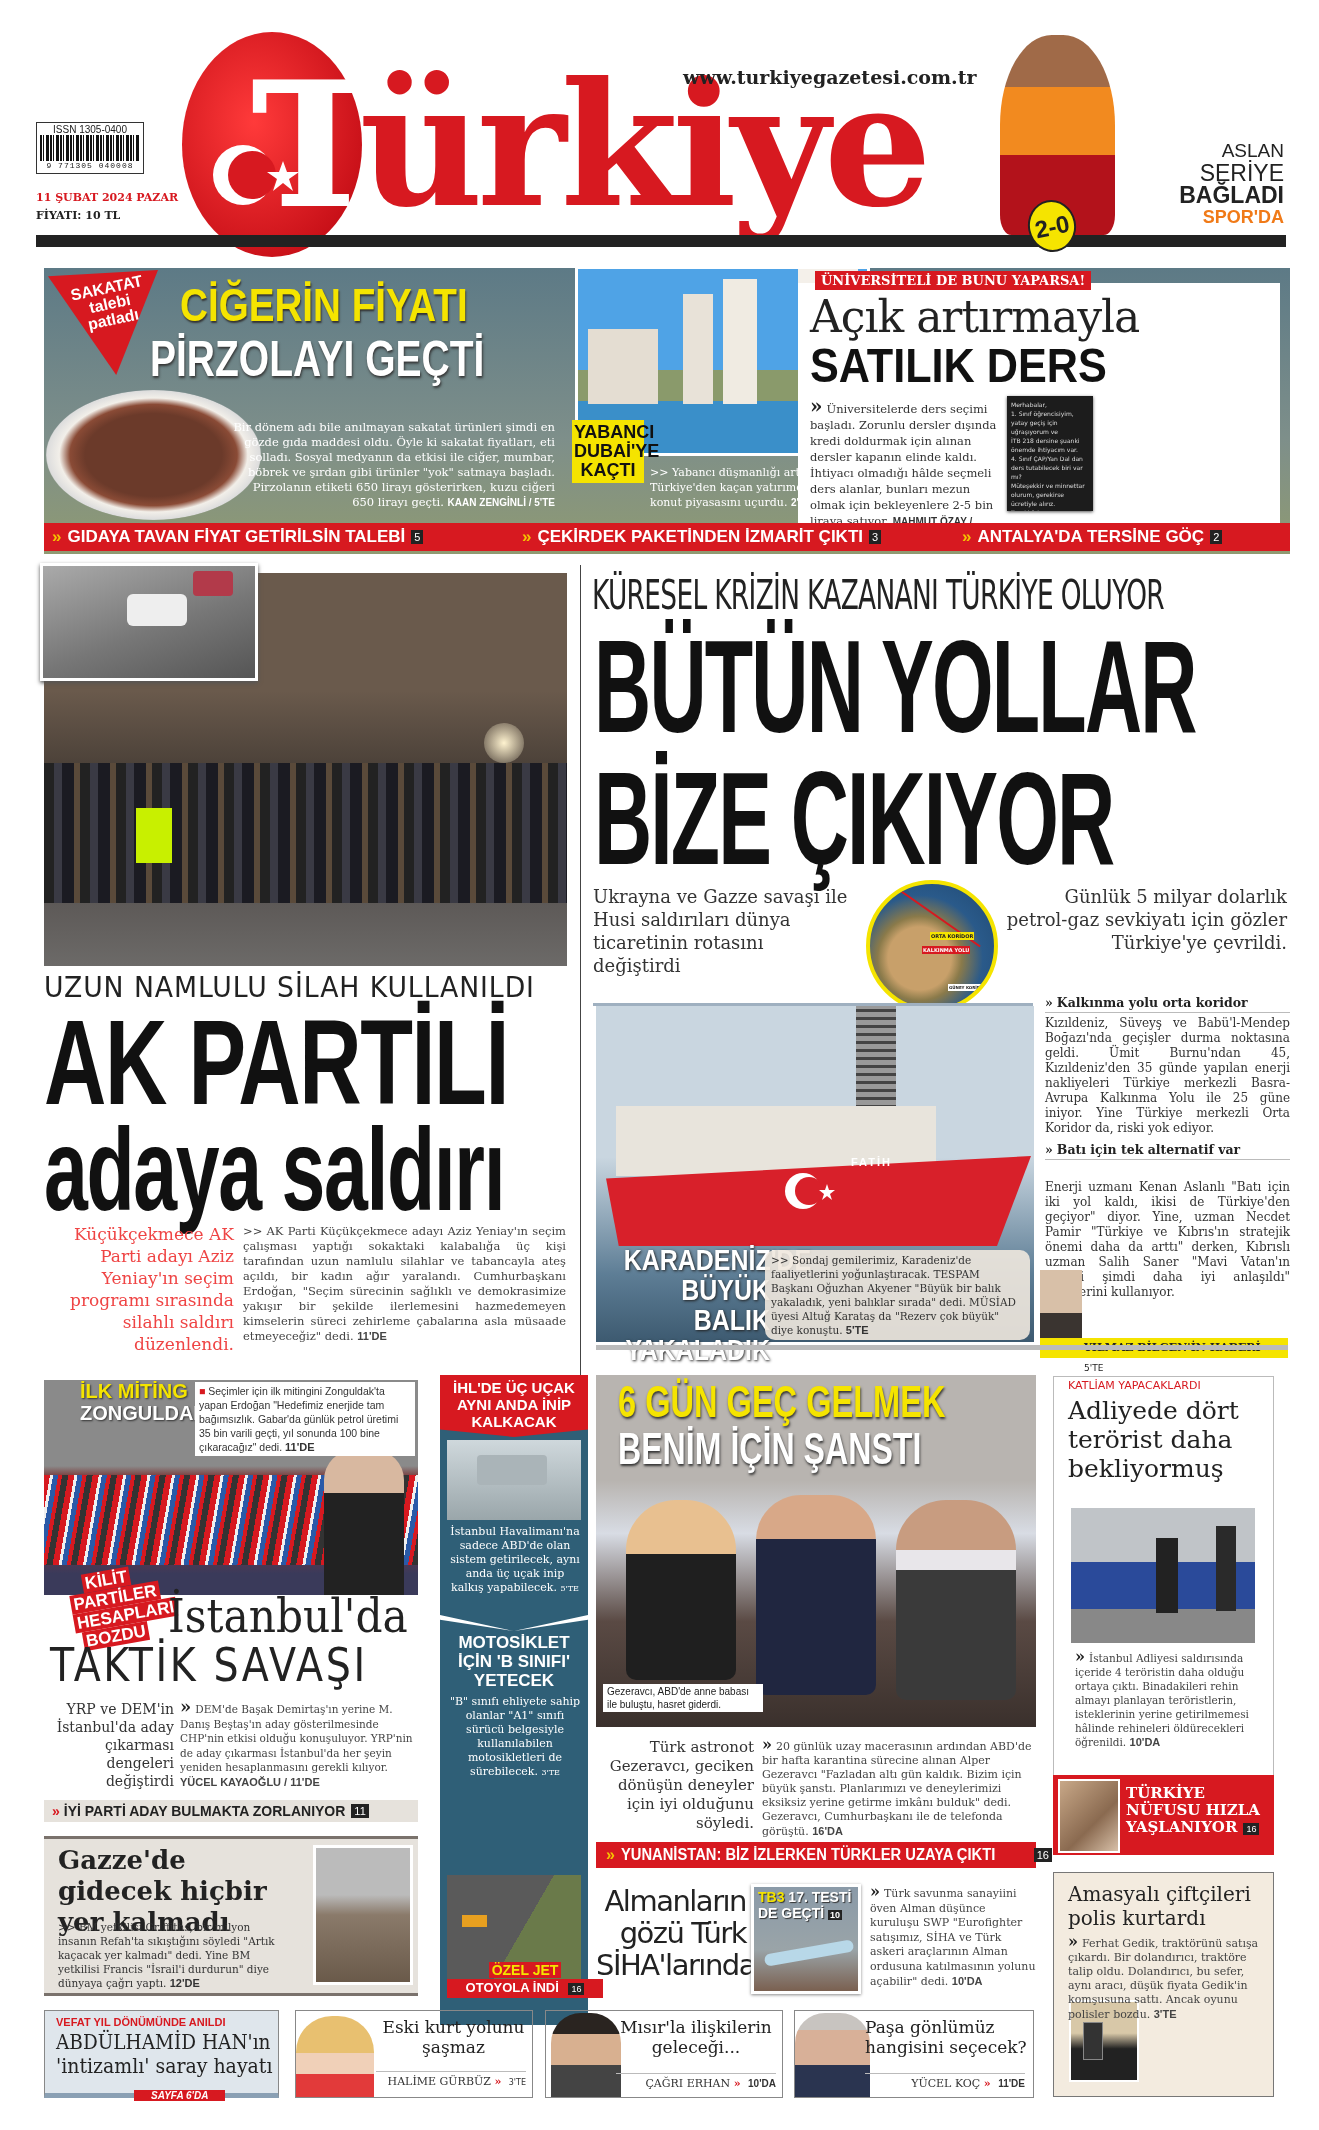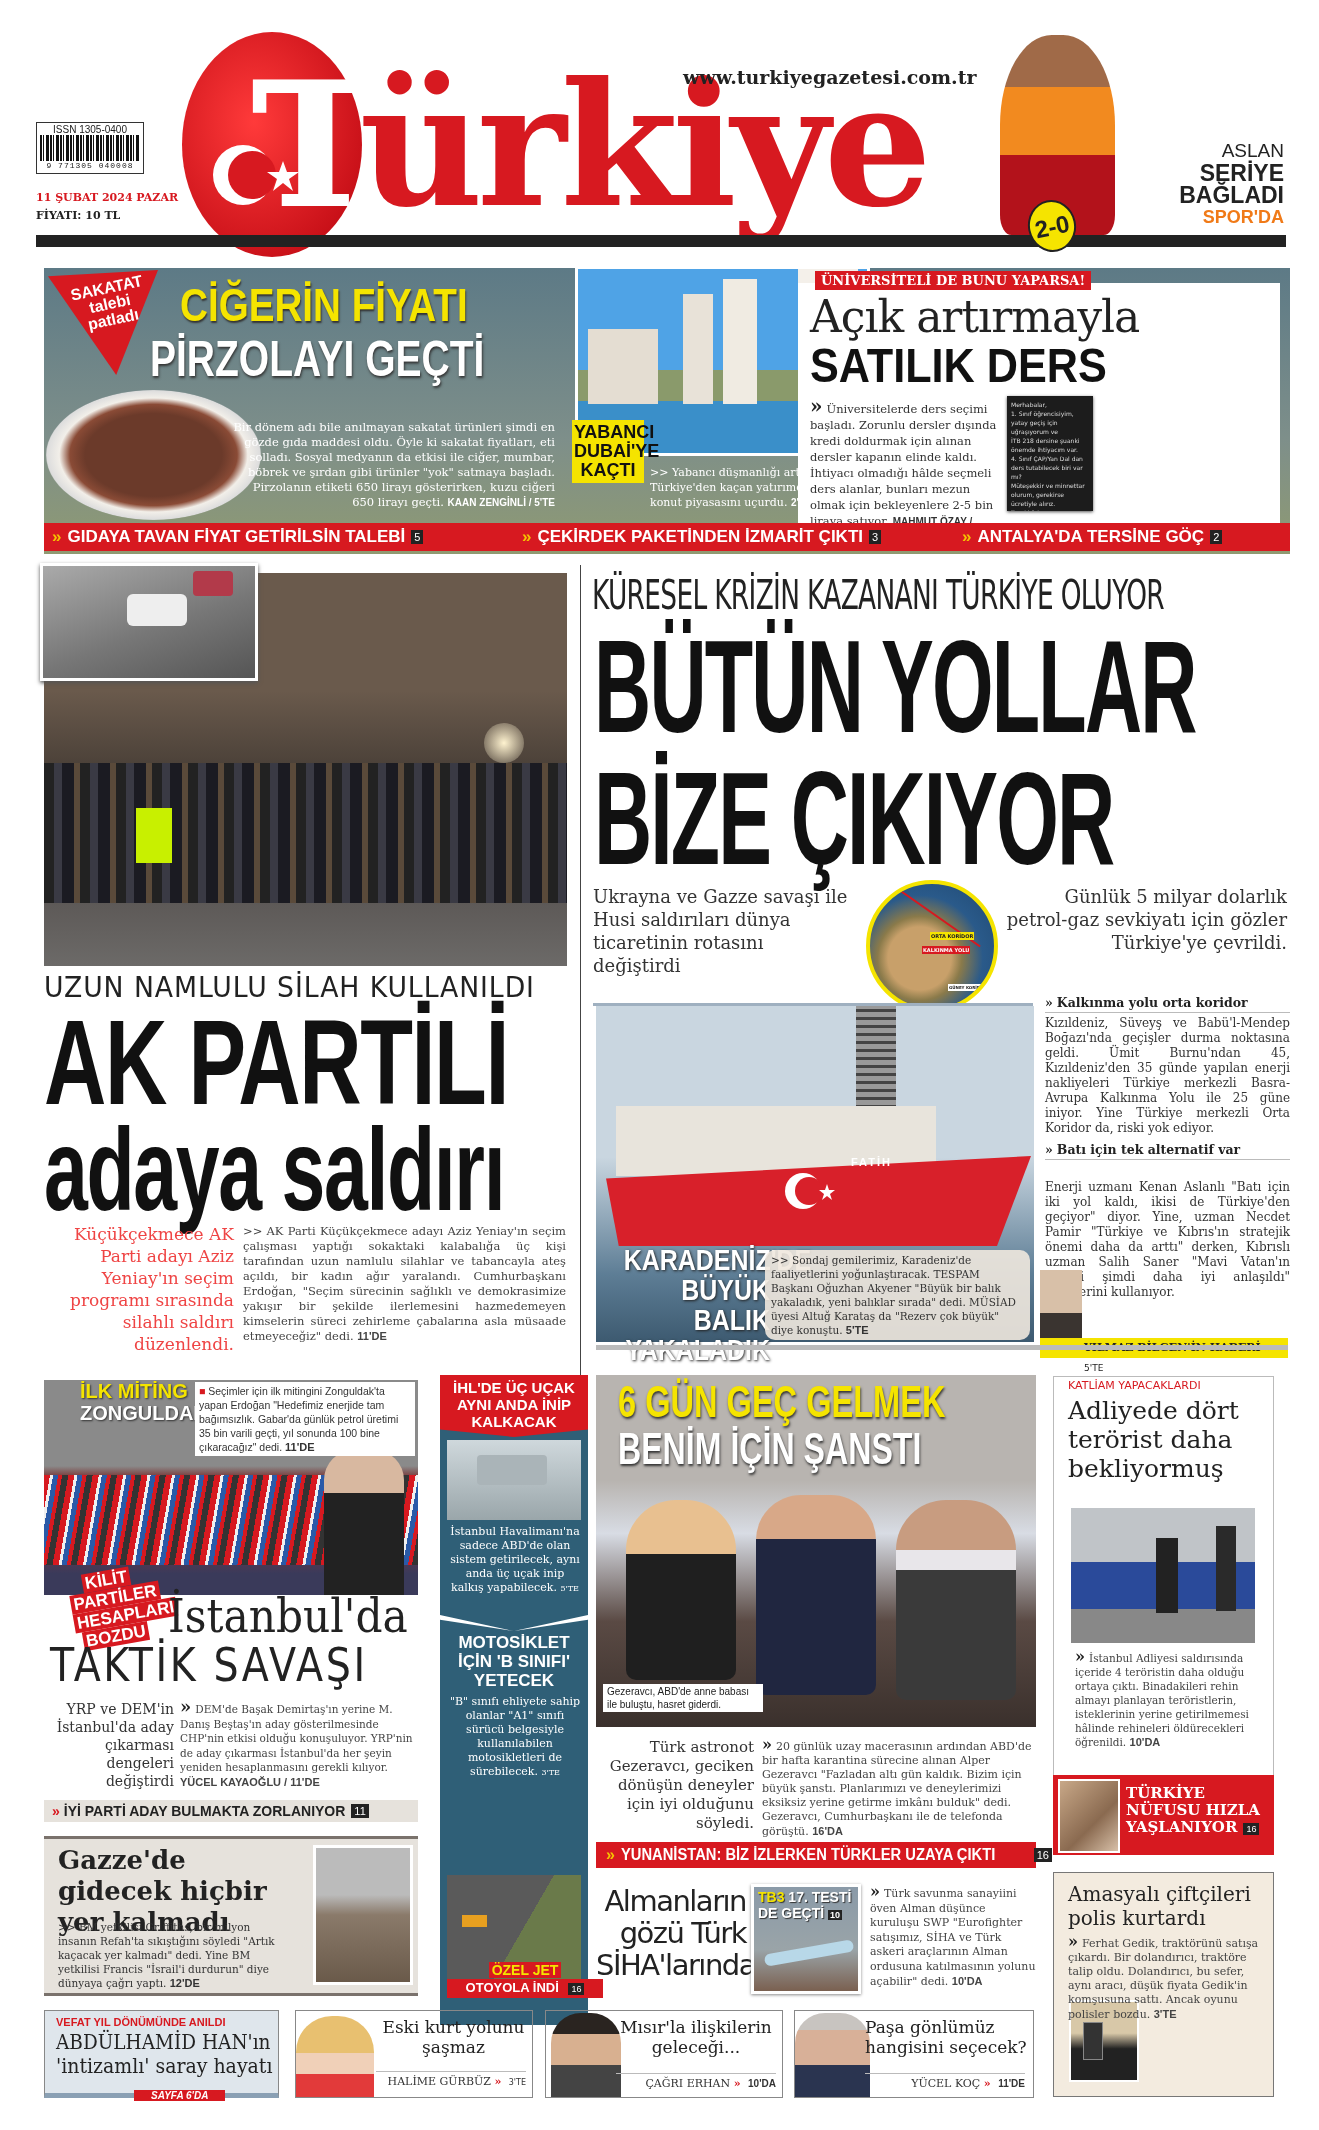--- a/index.html
+++ b/index.html
@@ -34,21 +34,21 @@
   <div class="abs" style="left:252px;top:60px;height:170px;font:bold 170px/170px 'DejaVu Serif',serif;color:#d71920;letter-spacing:-6px;white-space:nowrap">
     <span style="color:#fff;-webkit-text-stroke:2px #fff;text-shadow:0 0 0 #fff">T</span><span>ürkiye</span>
   </div>
   <div class="abs" style="left:683px;top:66px;font:bold 19px 'DejaVu Serif',serif;color:#222">www.turkiyegazetesi.com.tr</div>
   <div class="abs" style="left:36px;top:235px;width:1250px;height:12px;background:#222"></div>
 
   <div class="abs photo" style="left:1000px;top:35px;width:115px;height:200px;border-radius:45% 45% 10% 10%;background:linear-gradient(180deg,#a06a48 0 26%,#f28a1f 26% 60%,#b3121b 60% 100%)"></div>
   <div class="abs" style="left:1028px;top:200px;width:48px;height:52px;border-radius:50%;background:#f5e400;border:2px solid #222;font:bold 24px/50px 'Liberation Sans',sans-serif;text-align:center;transform:rotate(-12deg)">2-0</div>
   <div class="abs" style="left:1150px;top:140px;width:134px;text-align:right;font-family:'Liberation Sans',sans-serif;line-height:22px">
     <div style="font-size:19px">ASLAN</div>
-    <div style="font-size:23px;font-weight:bold">SERİYE</div>
+    <div style="font-size:23px;font-weight:normal">SERİYE</div>
     <div style="font-size:23px;font-weight:bold">BAĞLADI</div>
     <div style="font-size:18px;font-weight:bold;color:#f07a18">SPOR'DA</div>
   </div>
 </div>
 
 <div class="abs" style="left:44px;top:268px;width:1246px;height:286px;background:linear-gradient(180deg,#5d7a86,#7e8f8a 60%,#8f9a72)"></div>
 
 <div class="abs photo" style="left:46px;top:390px;width:215px;height:130px;border-radius:50%;background:radial-gradient(ellipse,#6b3a2a 0 45%,#8a4b36 55%,#f2efe9 62%,#ddd 70%,transparent 72%)"></div>
 <div class="abs" style="left:48px;top:270px;width:110px;height:105px;background:#d71920;clip-path:polygon(0 6%,100% 0,62% 100%)"></div>
 <div class="abs" style="left:70px;top:280px;width:80px;text-align:center;transform:rotate(-12deg);font:bold 16px/16px 'Liberation Sans',sans-serif;color:#fff">

